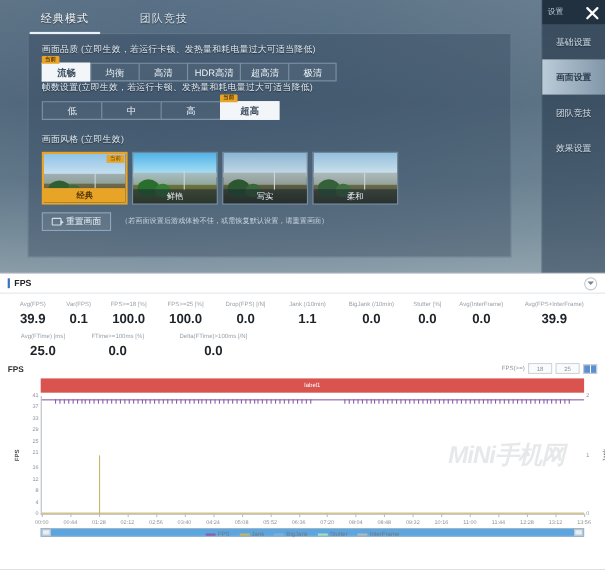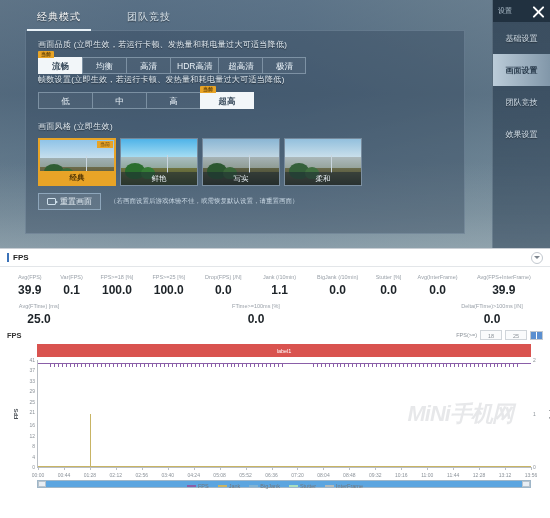--- a/index.html
+++ b/index.html
@@ -113,21 +113,21 @@
           border-top:1px solid #c9ced4; }
   .perf-head { height:18px; display:flex; align-items:center; justify-content:space-between;
                padding:0 7px; border-bottom:1px solid #e3e6e9; }
   .perf-title { font-size:8px; font-weight:bold; color:#222; border-left:2px solid #3b72b8; padding-left:4px; }
   .collapse-btn { width:12px; height:12px; border:1px solid #c2c8cf; border-radius:50%;
                   display:flex; align-items:center; justify-content:center; }
   .caret { width:0;height:0;border-left:3px solid transparent;border-right:3px solid transparent;
            border-top:3px solid #7d858e;}
 
   .metrics { padding:6px 8px 2px 8px; }
-  .mrow { display:flex;justify-content:space-between; }
+  .mrow { display:flex; }
   .mcell { text-align:center; }
   .mlabel { font-size:5.5px; color:#9aa1a9; white-space:nowrap; line-height:9px;}
   .mval { font-size:12px; font-weight:bold; color:#1d2328; line-height:16px; }
 
   .chart-head { display:flex; align-items:center; justify-content:space-between;
                 padding:1px 7px 0 7px; }
   .chart-label { font-size:7.5px; font-weight:bold; color:#333; }
   .fps-ctrl { display:flex; align-items:center; gap:3px; }
   .fps-ctrl span { font-size:5.5px; color:#8b9299; }
   .numbox { width:22px; height:10px; border:1px solid #d0d5da; background:#fafbfc;

